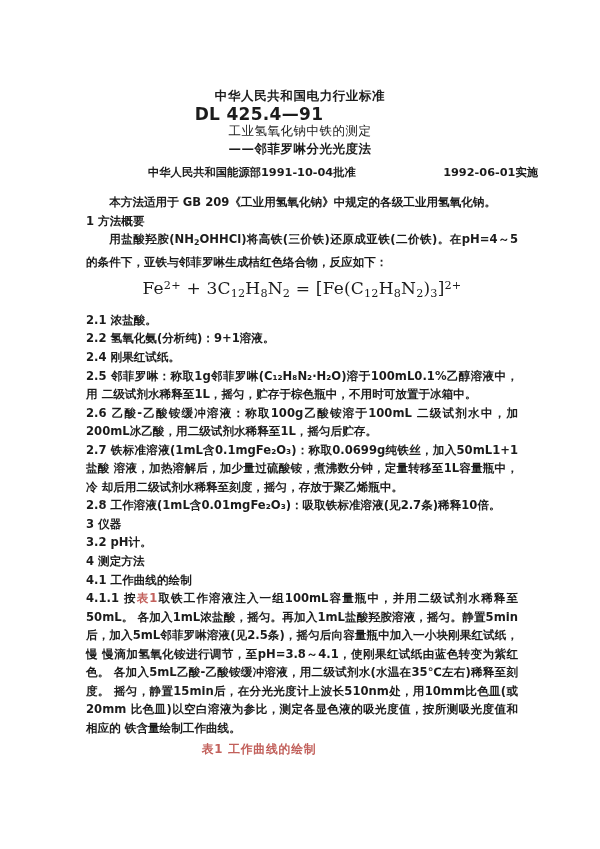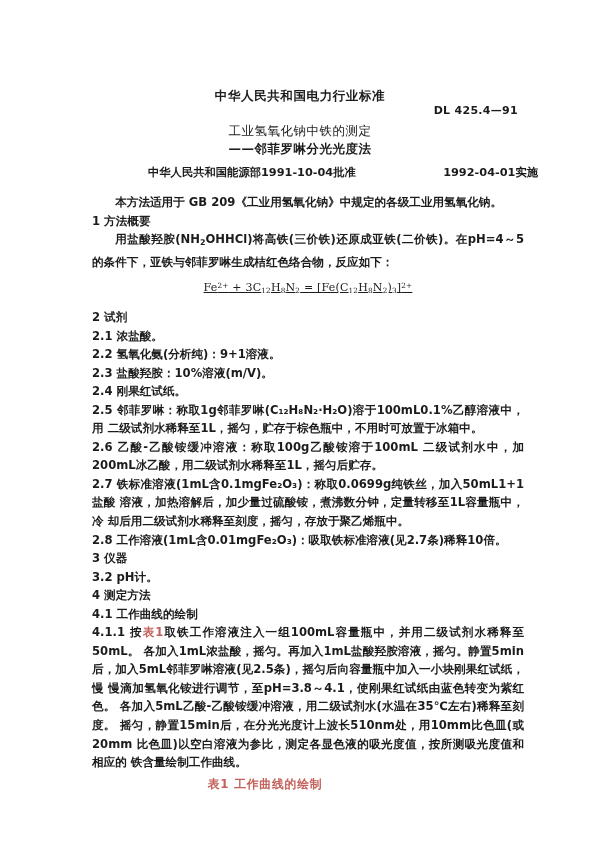--- a/index.html
+++ b/index.html
@@ -29,25 +29,25 @@
     position: absolute;
     top: 88px; left: 0; width: 600px;
     text-align: center;
     font-weight: bold;
     font-size: 12.5px;
     letter-spacing: 0.6px;
   }
   .hdr-code {
     position: absolute;
     top: 104px; left: 0; width: 600px;
-    text-align: right;
+    text-align: center;
     padding-right: 82px;
     box-sizing: border-box;
     font-weight: bold;
-    font-size: 11px;
+    font-size: 17px;
     letter-spacing: 0.3px;
   }
   .hdr-title {
     position: absolute;
     top: 123px; left: 0; width: 600px;
     text-align: center;
     font-weight: normal;
     font-size: 12.5px;
     letter-spacing: 0.5px;
   }
@@ -75,36 +75,34 @@
   .body-wrap {
     position: absolute;
     top: 193px;
     left: 86px;
     width: 432px;
     font-size: 11.6px;
     font-weight: bold;
     line-height: 18.55px;
     text-align: justify;
     text-justify: inter-ideograph;
-    margin-left: 6px;
   }
   .para { margin: 0; }
   .indent { text-indent: 2em; }
   .num { font-weight: bold; }
 
   
   .equation {
     margin: 0;
     padding: 6px 0 7px 0;
     text-align: center;
     font-weight: normal;
-    font-size: 11px;
+    font-size: 17px;
     font-family: "DejaVu Serif", serif;
     letter-spacing: 0.2px;
-    text-decoration: underline;
   }
   .equation sub {
     font-size: 0.66em;
     vertical-align: -0.28em;
   }
   .equation sup {
     font-size: 0.66em;
     vertical-align: 0.45em;
   }
   sub { font-size: 0.68em; vertical-align: -0.25em; }
@@ -131,40 +129,38 @@
   <div class="hdr-std-name">中华人民共和国电力行业标准</div>
 
   <div class="hdr-code">DL 425.4—91</div>
 
   <div class="hdr-title">工业氢氧化钠中铁的测定</div>
 
   <div class="hdr-subtitle">——邻菲罗啉分光光度法</div>
 
   <div class="hdr-approval">
     <span>中华人民共和国能源部1991-10-04批准</span>
-    <span>1992-04-01实施</span>
+    <span>1992-06-01实施</span>
   </div>
 
   <div class="body-wrap">
 
     <p class="para indent">本方法适用于 GB 209《工业用氢氧化钠》中规定的各级工业用氢氧化钠。</p>
 
     <p class="para">1 方法概要</p>
 
     <p class="para indent"><span>用盐酸羟胺(NH</span><sub>2</sub><span>OHHCl)将高铁(三价铁)还原成亚铁(二价铁)。在pH=4～5的条件下，亚铁与邻菲罗啉生成桔红色络合物，反应如下：</span></p>
 
     <p class="equation">Fe<sup>2+</sup> + 3C<sub>12</sub>H<sub>8</sub>N<sub>2</sub> = [Fe(C<sub>12</sub>H<sub>8</sub>N<sub>2</sub>)<sub>3</sub>]<sup>2+</sup></p>
 
-    <p class="para">2 试剂</p>
 
     <p class="para">2.1 浓盐酸。</p>
 
     <p class="para">2.2 氢氧化氨(分析纯)：9+1溶液。</p>
 
-    <p class="para">2.3 盐酸羟胺：10%溶液(m/V)。</p>
 
     <p class="para">2.4 刚果红试纸。</p>
 
     <p class="para"><span class="num">2.5</span>
        <span>邻菲罗啉：称取1g邻菲罗啉(C₁₂H₈N₂·H₂O)溶于100mL0.1%乙醇溶液中，用 二级试剂水稀释至1L，摇匀，贮存于棕色瓶中，不用时可放置于冰箱中。</span></p>
 
     <p class="para"><span class="num">2.6</span>
        <span>乙酸-乙酸铵缓冲溶液：称取100g乙酸铵溶于100mL 二级试剂水中，加200mL冰乙酸，用二级试剂水稀释至1L，摇匀后贮存。</span></p>
 
     <p class="para"><span class="num">2.7</span>

